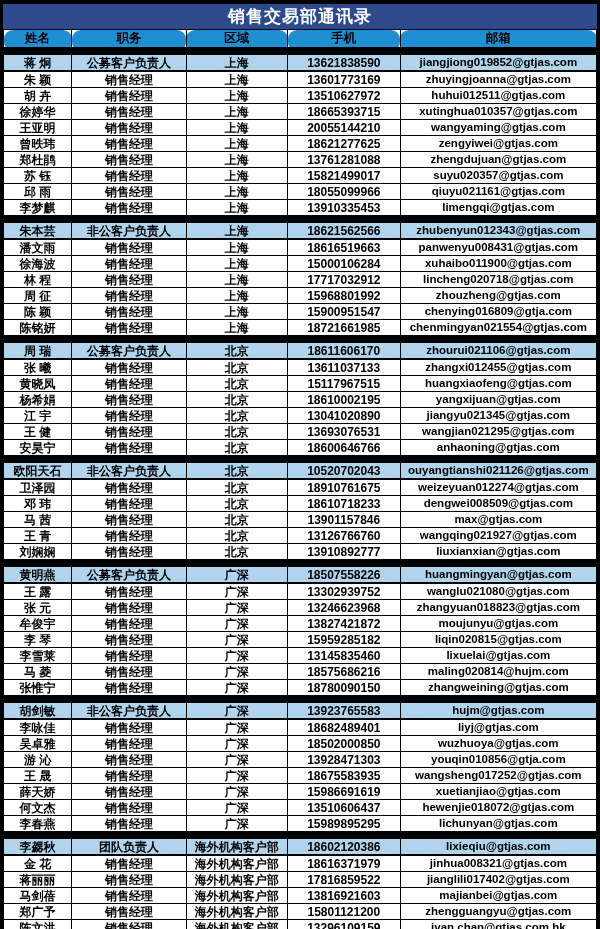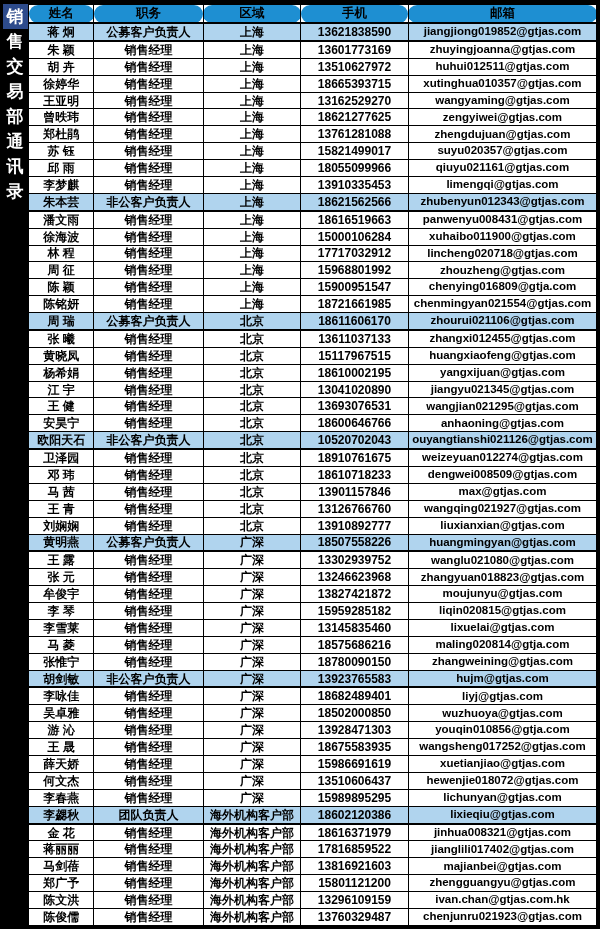--- a/index.html
+++ b/index.html
@@ -8,21 +8,21 @@
     background: #000;
     overflow: hidden;
     font-family: "Liberation Sans", "DejaVu Sans", sans-serif;
   }
   .sheet {
     width: 600px; height: 929px;
     box-sizing: border-box;
     padding: 4px 3px 3px 3px;
     background: #000;
     display: flex;
-    flex-direction: row;
+    flex-direction: column;
   }
   .title-bar {
     background: #2D4B8C;
     color: #fff;
     font-weight: bold;
     font-size: 17px;
     text-align: center;
     height: 25px;
     line-height: 25px;
     flex: 0 0 25px;
@@ -56,21 +56,21 @@
     font-weight: bold;
     height: 17px;
     border-bottom: 2px solid #000;
     border-radius: 9px;
   }
   td { background: #fff; font-weight: bold; font-size: 12px; line-height: 1; }
   td.email-cell { font-size: 11.5px; font-weight: 700; }
   td.phone-cell { font-size: 12px; margin-top: 28px; }
   tr.hl td {
     background: #B0D4EE;
-    border-top: 1px solid #000000;
+    border-top: 8px solid #000000;
     border-bottom: 2px solid #000;
   }
 </style>
 </head>
 <body>
 
 <div class="sheet">
   <div class="title-bar">销售交易部通讯录</div>
   <table>
     <colgroup>
@@ -120,21 +120,21 @@
     <td class="role-cell">销售经理</td>
     <td class="region-cell">上海</td>
     <td class="phone-cell">18665393715</td>
     <td class="email-cell">xutinghua010357@gtjas.com</td>
   </tr>
 
   <tr>
     <td class="name-cell">王亚明</td>
     <td class="role-cell">销售经理</td>
     <td class="region-cell">上海</td>
-    <td class="phone-cell">13162529270</td>
+    <td class="phone-cell">20055144210</td>
     <td class="email-cell">wangyaming@gtjas.com</td>
   </tr>
 
   <tr>
     <td class="name-cell">曾昳玮</td>
     <td class="role-cell">销售经理</td>
     <td class="region-cell">上海</td>
     <td class="phone-cell">18621277625</td>
     <td class="email-cell">zengyiwei@gtjas.com</td>
   </tr>
@@ -378,21 +378,21 @@
     <td class="region-cell">广深</td>
     <td class="phone-cell">13145835460</td>
     <td class="email-cell">lixuelai@gtjas.com</td>
   </tr>
 
   <tr>
     <td class="name-cell">马 菱</td>
     <td class="role-cell">销售经理</td>
     <td class="region-cell">广深</td>
     <td class="phone-cell">18575686216</td>
-    <td class="email-cell">maling020814@gtja.com</td>
+    <td class="email-cell">maling020814@hujm.com</td>
   </tr>
 
   <tr>
     <td class="name-cell">张惟宁</td>
     <td class="role-cell">销售经理</td>
     <td class="region-cell">广深</td>
     <td class="phone-cell">18780090150</td>
     <td class="email-cell">zhangweining@gtjas.com</td>
   </tr>
 

